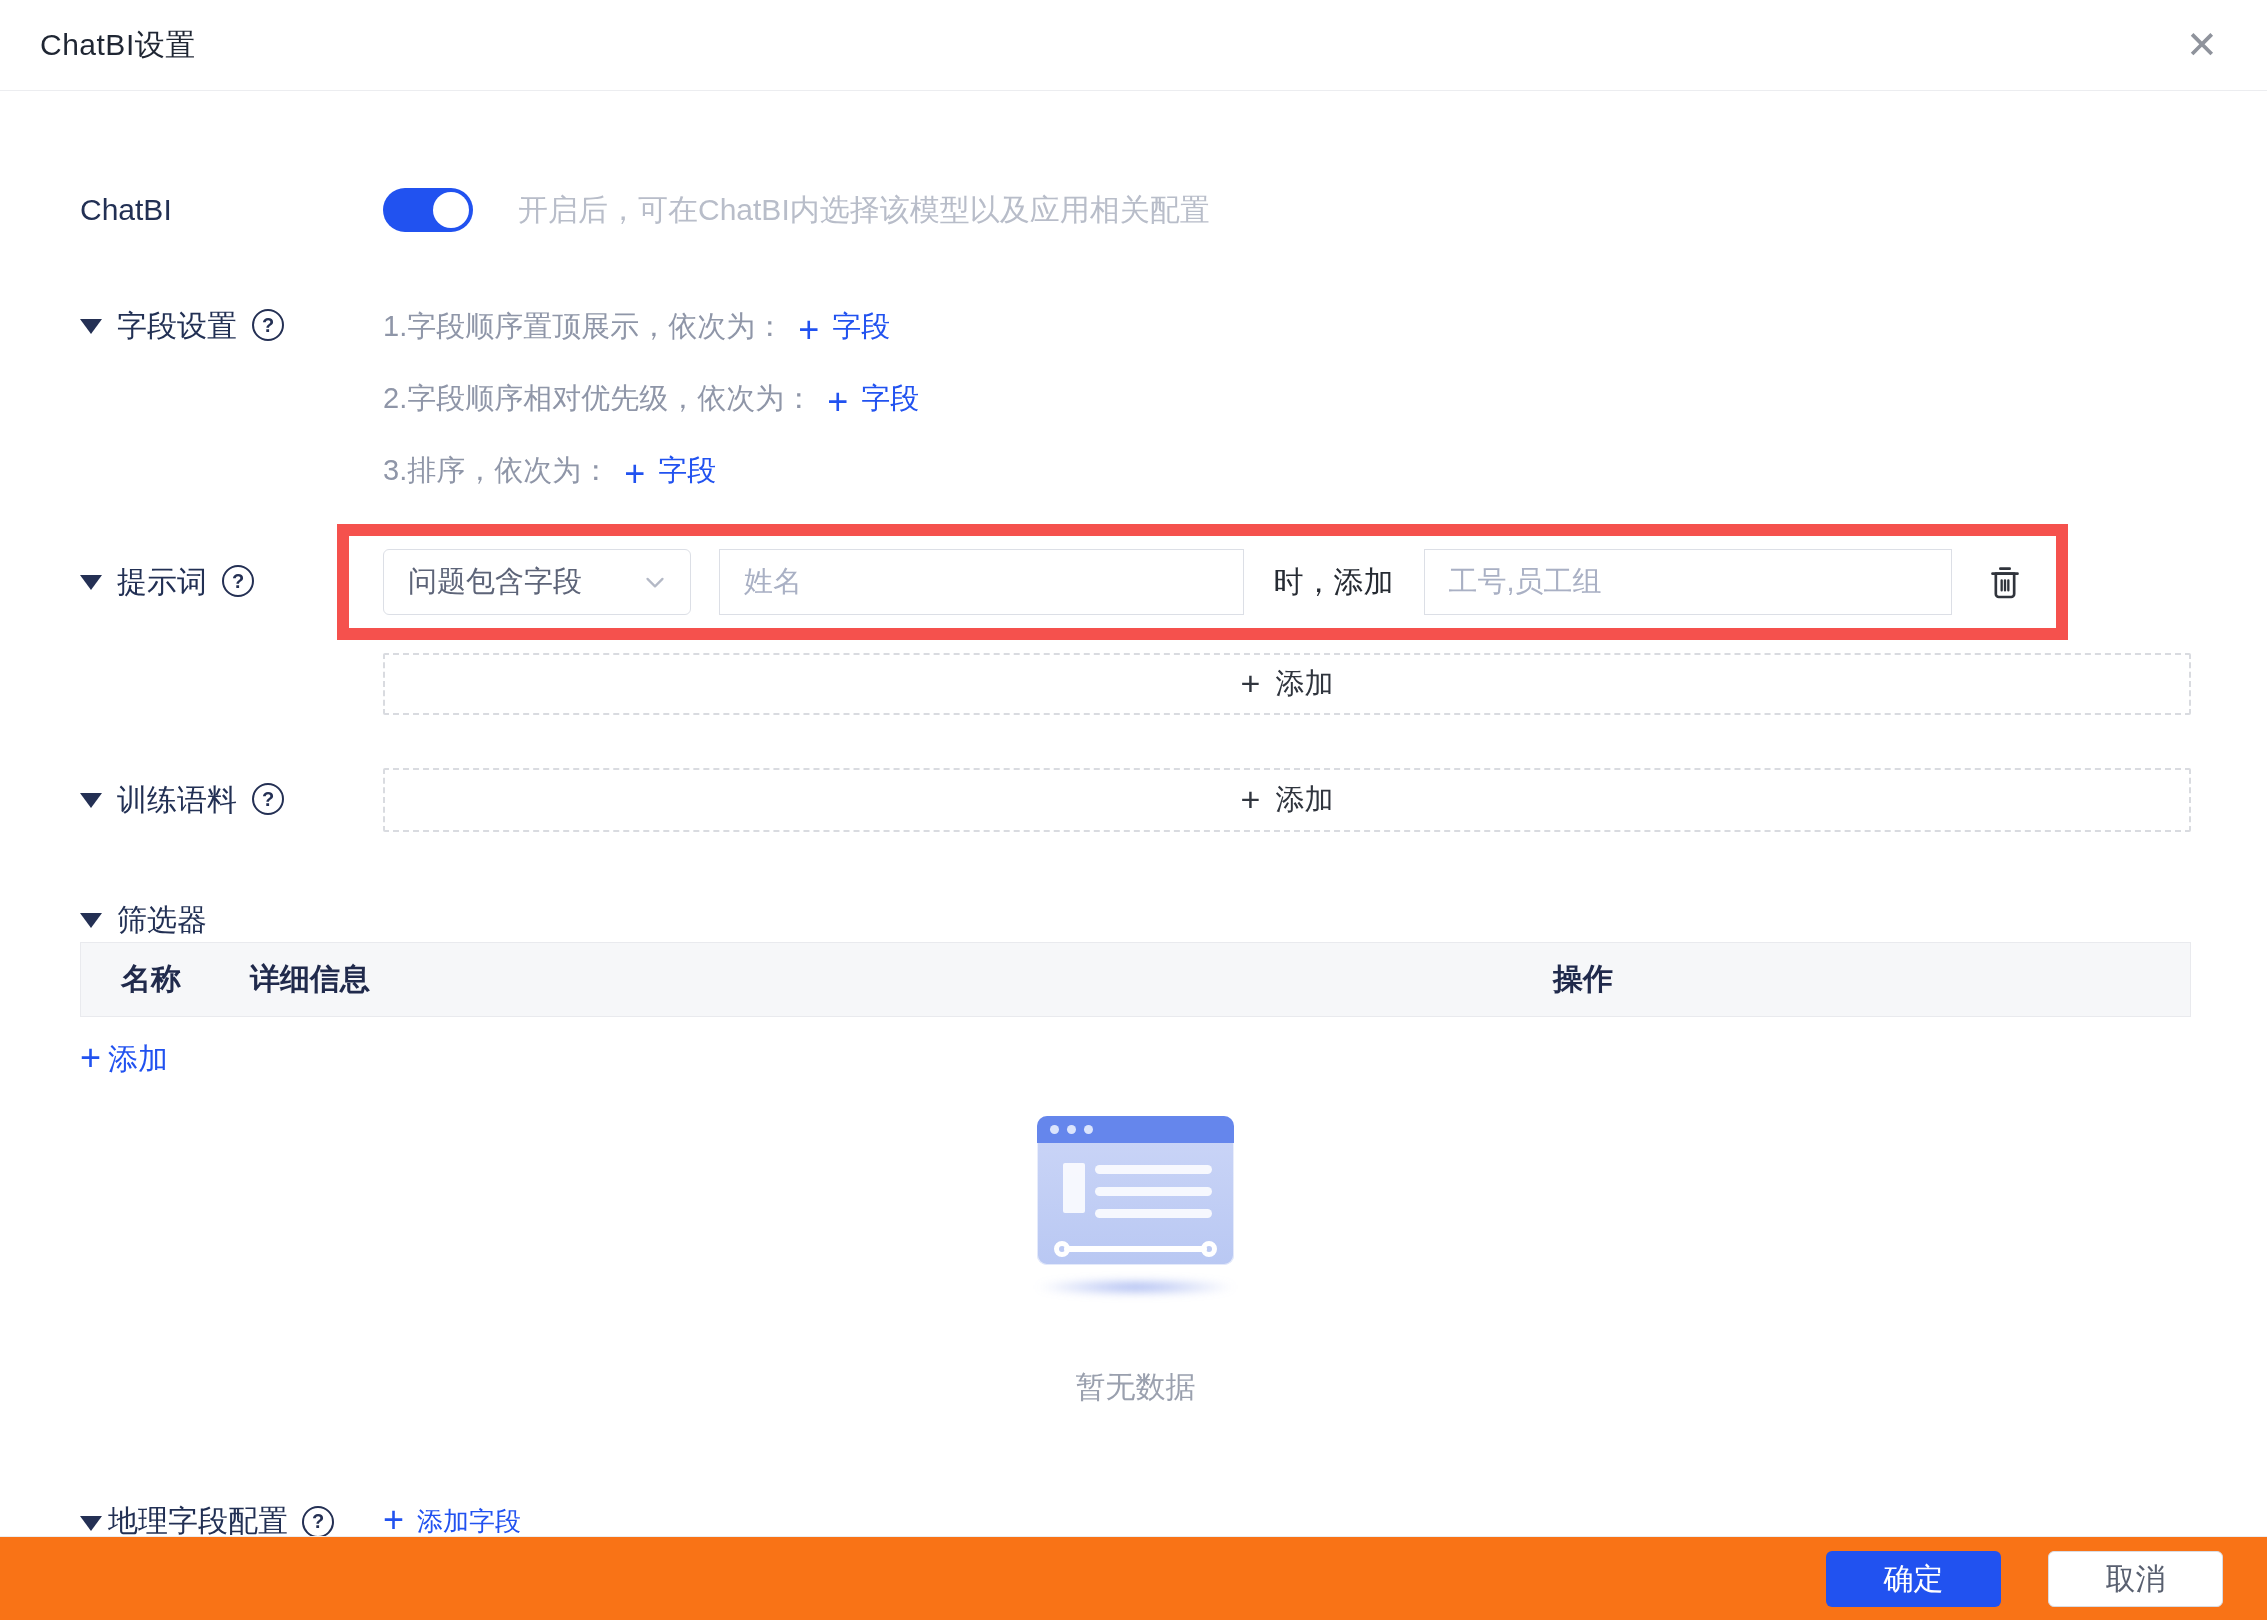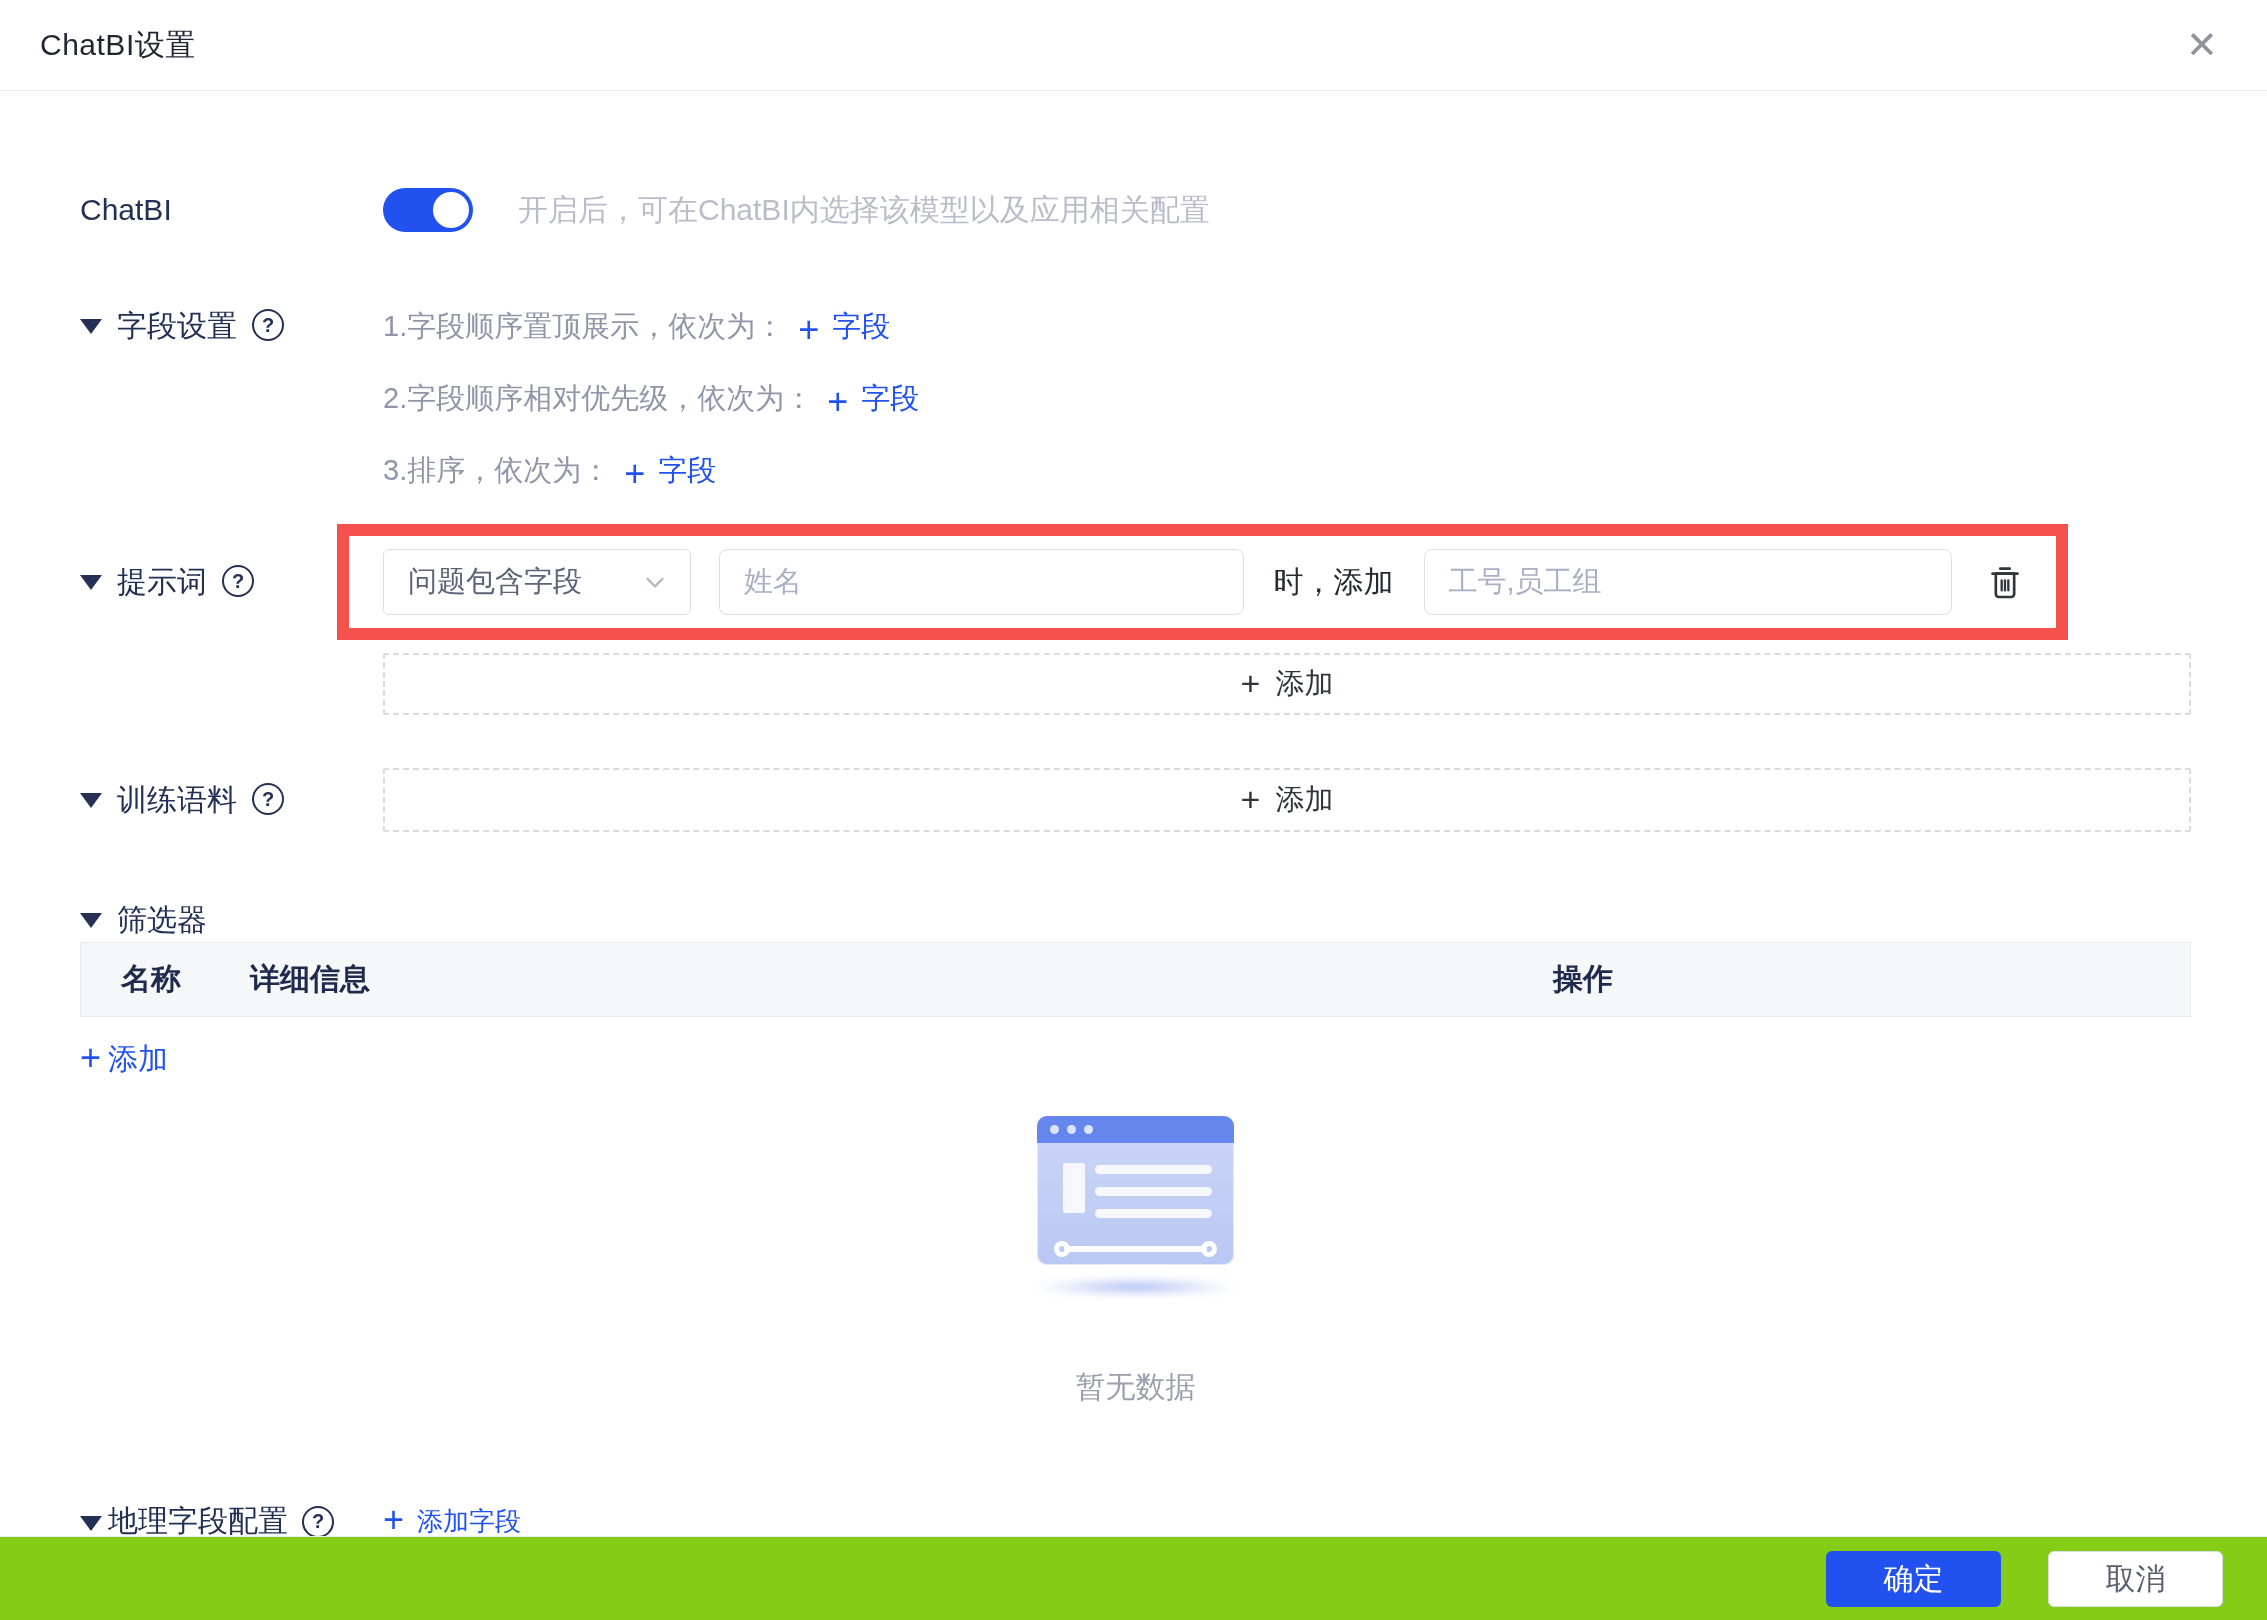--- a/index.html
+++ b/index.html
@@ -37,21 +37,21 @@
   .fs-line{display:flex;align-items:center;font-size:29px;color:var(--gray-text);line-height:44px;margin-bottom:28px;}
   .fs-line:last-child{margin-bottom:0;}
   .add-link{display:inline-flex;align-items:flex-end;gap:13px;color:var(--blue);font-size:29px;cursor:pointer;margin-left:14px;white-space:nowrap;}
   .plus-icon::before{content:"+";font-size:36px;font-weight:500;line-height:1;display:block;margin-top:-3px;}
   
   .row-prompt{margin-top:32px;}
   .row-prompt .row-label{padding-top:36px;}
   .highlight-box{border:12px solid var(--red);margin-left:-46px;margin-right:123px;padding:13px 28px 13px 34px;display:flex;align-items:center;}
   .select-box{width:308px;height:66px;border:1px solid var(--input-border);border-radius:6px;background:#fff;display:flex;align-items:center;justify-content:space-between;padding:0 20px 0 24px;font-size:29px;color:#5d6478;cursor:pointer;flex:none;}
   .chevron-svg{width:30px;height:30px;flex:none;}
-  .text-input{height:66px;border:1px solid var(--input-border);border-radius:8px;font-size:29px;padding:0 24px;color:var(--placeholder);font-family:inherit;outline:none;background:#fff;}
+  .text-input{height:66px;border:1px solid var(--input-border);border-radius:0;font-size:29px;padding:0 24px;color:var(--placeholder);font-family:inherit;outline:none;background:#fff;}
   .input-field{width:529px;margin-left:28px;}
   .input-append{width:533px;margin-left:30px;}
   .connector-text{font-size:30px;color:var(--dark-text);margin-left:30px;white-space:nowrap;font-weight:500;}
   .trash-btn{border:none;background:none;cursor:pointer;margin-left:30px;width:46px;height:46px;display:flex;align-items:center;justify-content:center;flex:none;}
   
   .dashed-add{border:2px dashed var(--dash);border-radius:2px;height:62px;display:flex;align-items:center;justify-content:center;gap:15px;font-size:29px;color:#30353e;cursor:pointer;background:#fff;width:100%;}
   .dashed-add .plus-icon::before{font-size:34px;font-weight:400;}
   .prompt-dash{margin-top:13px;}
   .row-training{margin-top:53px;}
   .row-training .row-label{padding-top:10px;}
@@ -80,21 +80,21 @@
   .empty-shadow{margin-top:14px;width:199px;height:16px;border-radius:50%;background:radial-gradient(ellipse at center,rgba(79,112,227,.55) 0%,rgba(79,112,227,0) 72%);filter:blur(4px);}
   .empty-text{margin-top:72px;font-size:30px;color:#9aa0ae;}
   
   .row-geo{margin-top:93px;align-items:center;}
   .geo-left{display:flex;align-items:center;gap:6px;width:303px;flex:none;}
   .geo-left .caret-icon{margin-top:3px;}
   .geo-left .help-icon{margin-top:0;margin-left:8px;}
   .geo-label{font-size:30px;font-weight:500;color:var(--navy);}
   .geo-add{display:inline-flex;align-items:center;gap:13px;color:var(--blue);font-size:26px;cursor:pointer;}
   
-  .modal-footer{position:absolute;left:0;right:0;bottom:0;height:85px;border-top:1px solid #ecedf0;background:#84cc16;display:flex;align-items:center;justify-content:flex-end;gap:47px;padding-right:45px;}
+  .modal-footer{position:absolute;left:0;right:0;bottom:0;height:85px;border-top:1px solid #ecedf0;background:#f97316;display:flex;align-items:center;justify-content:flex-end;gap:47px;padding-right:45px;}
   .btn{width:175px;height:56px;border-radius:6px;font-size:30px;display:flex;align-items:center;justify-content:center;cursor:pointer;font-family:inherit;}
   .btn-primary{background:var(--blue);color:#fff;border:none;}
   .btn-default{background:#fff;color:#596070;border:1px solid #d9dce3;}
 </style>
 </head>
 <body>
 
 <div class="modal-header">
   <span class="modal-title">ChatBI设置</span>
   <button class="close-btn">

